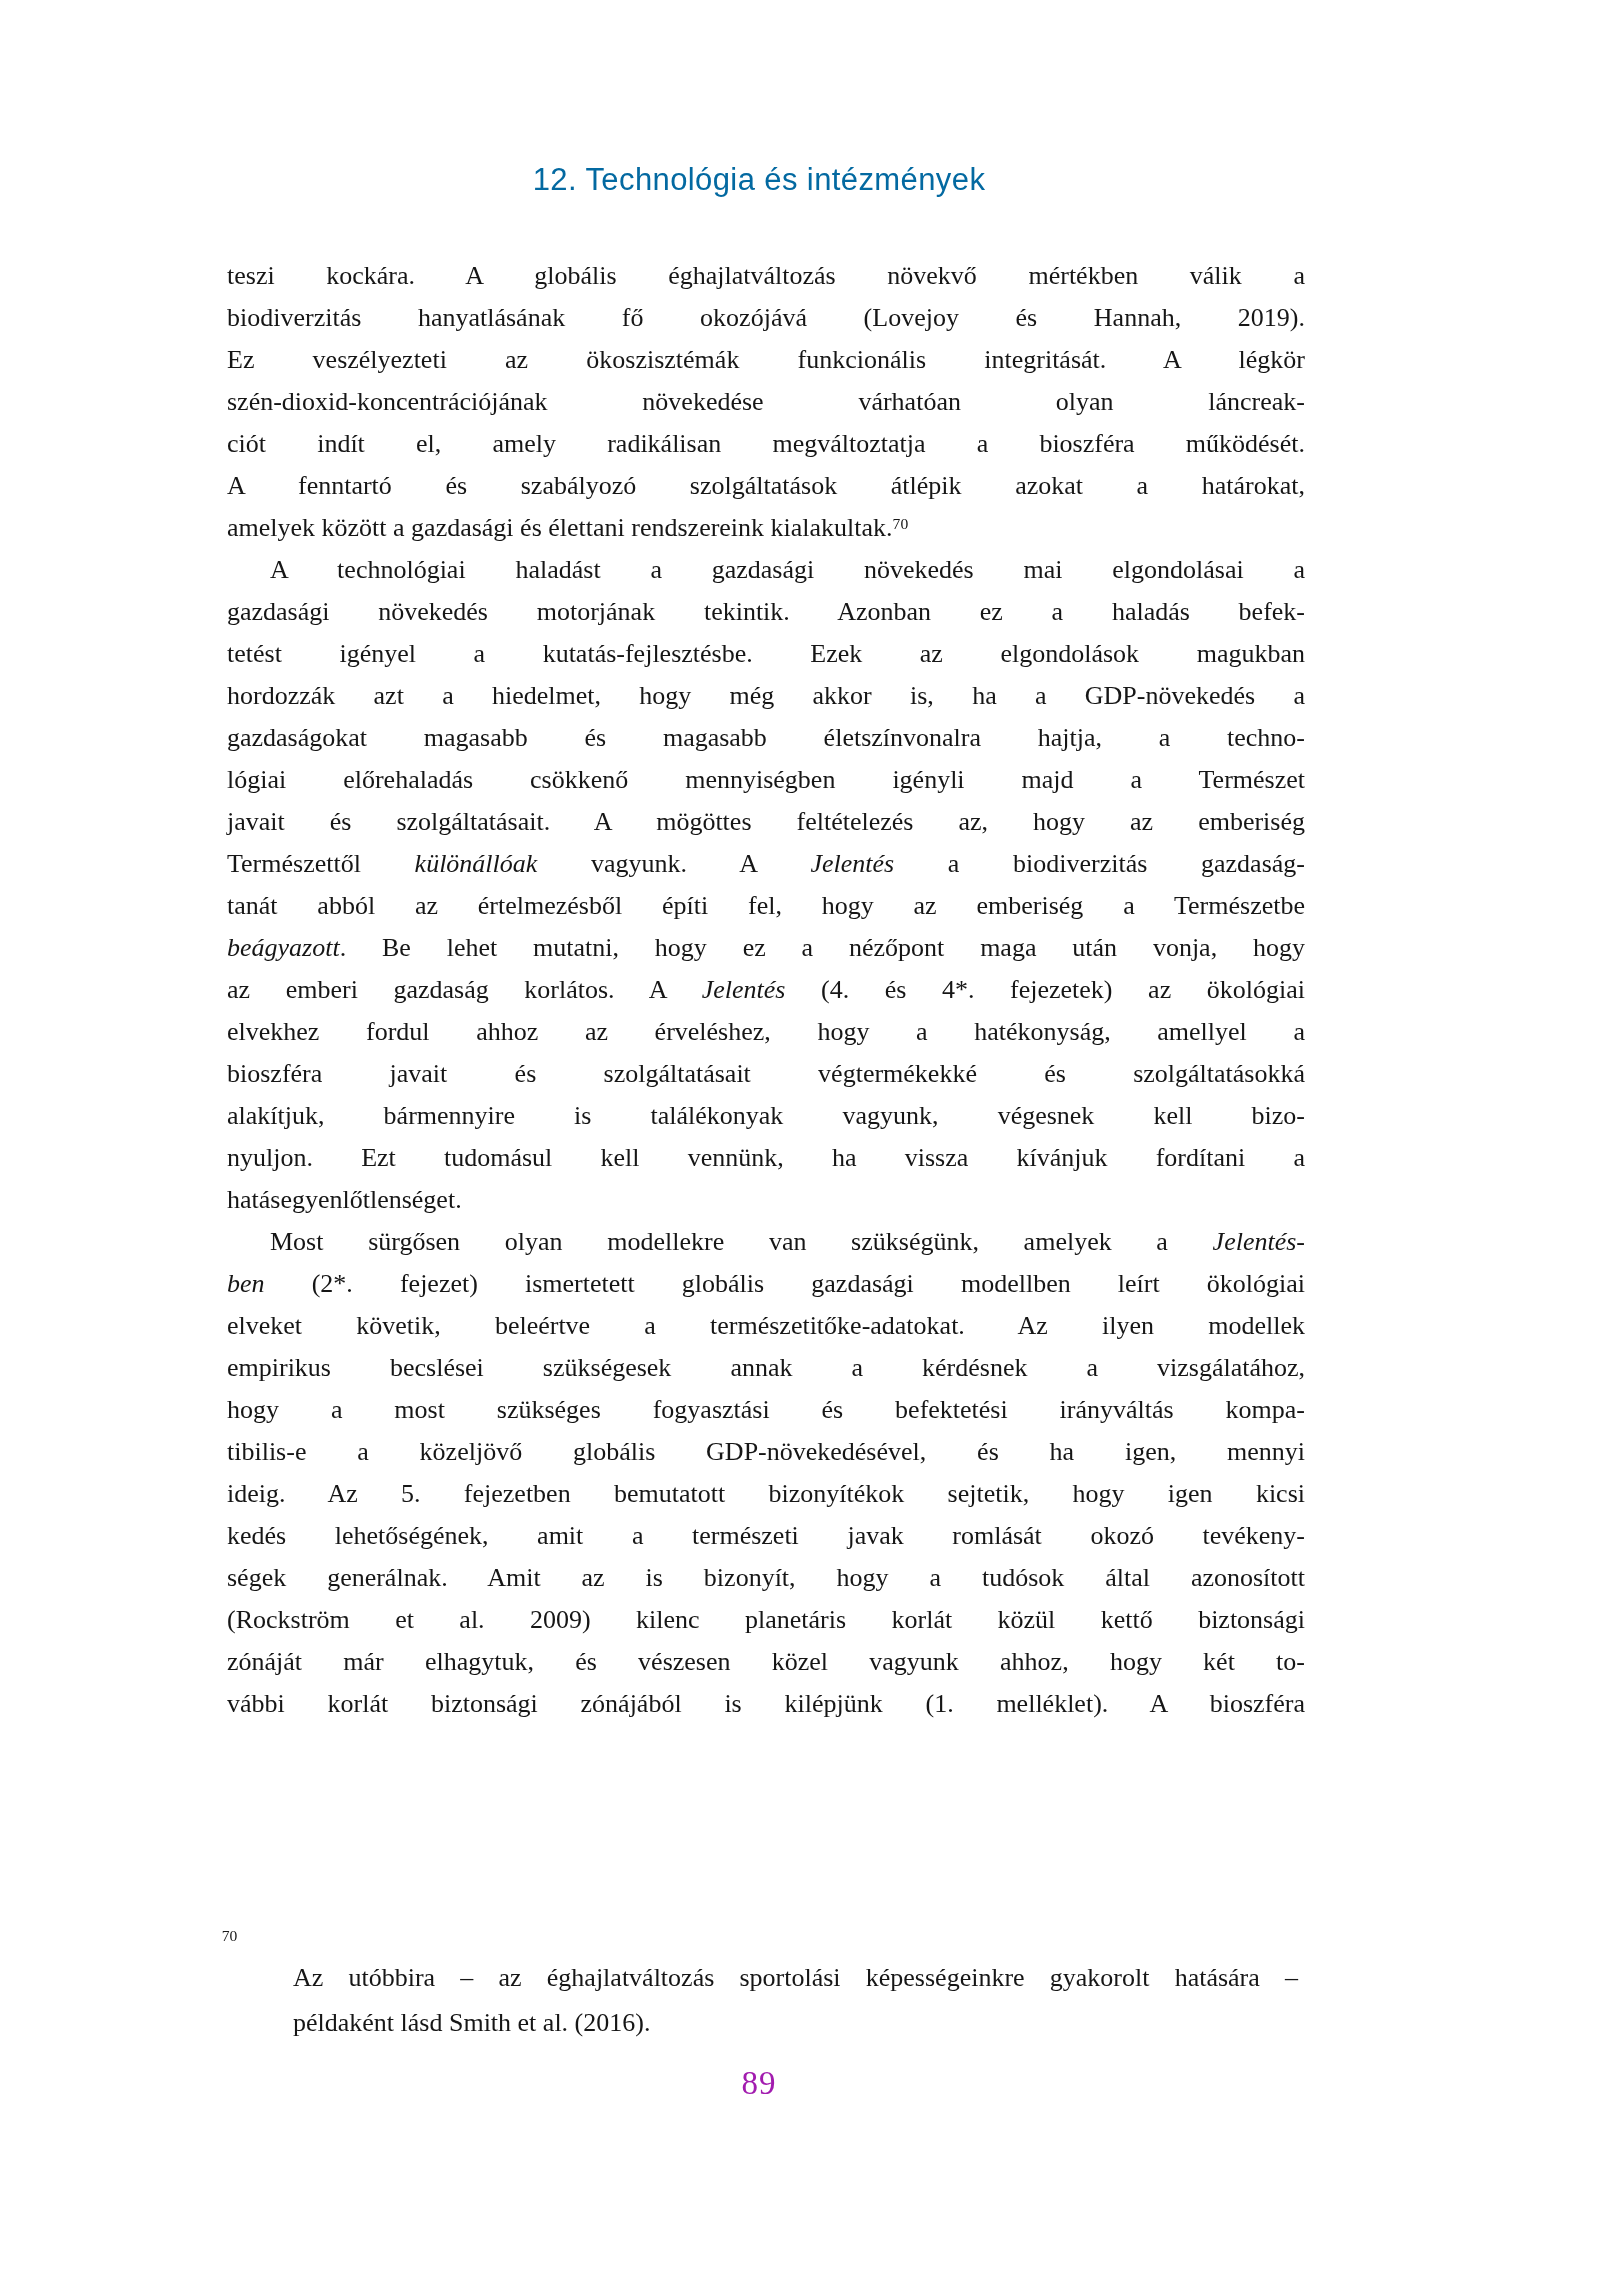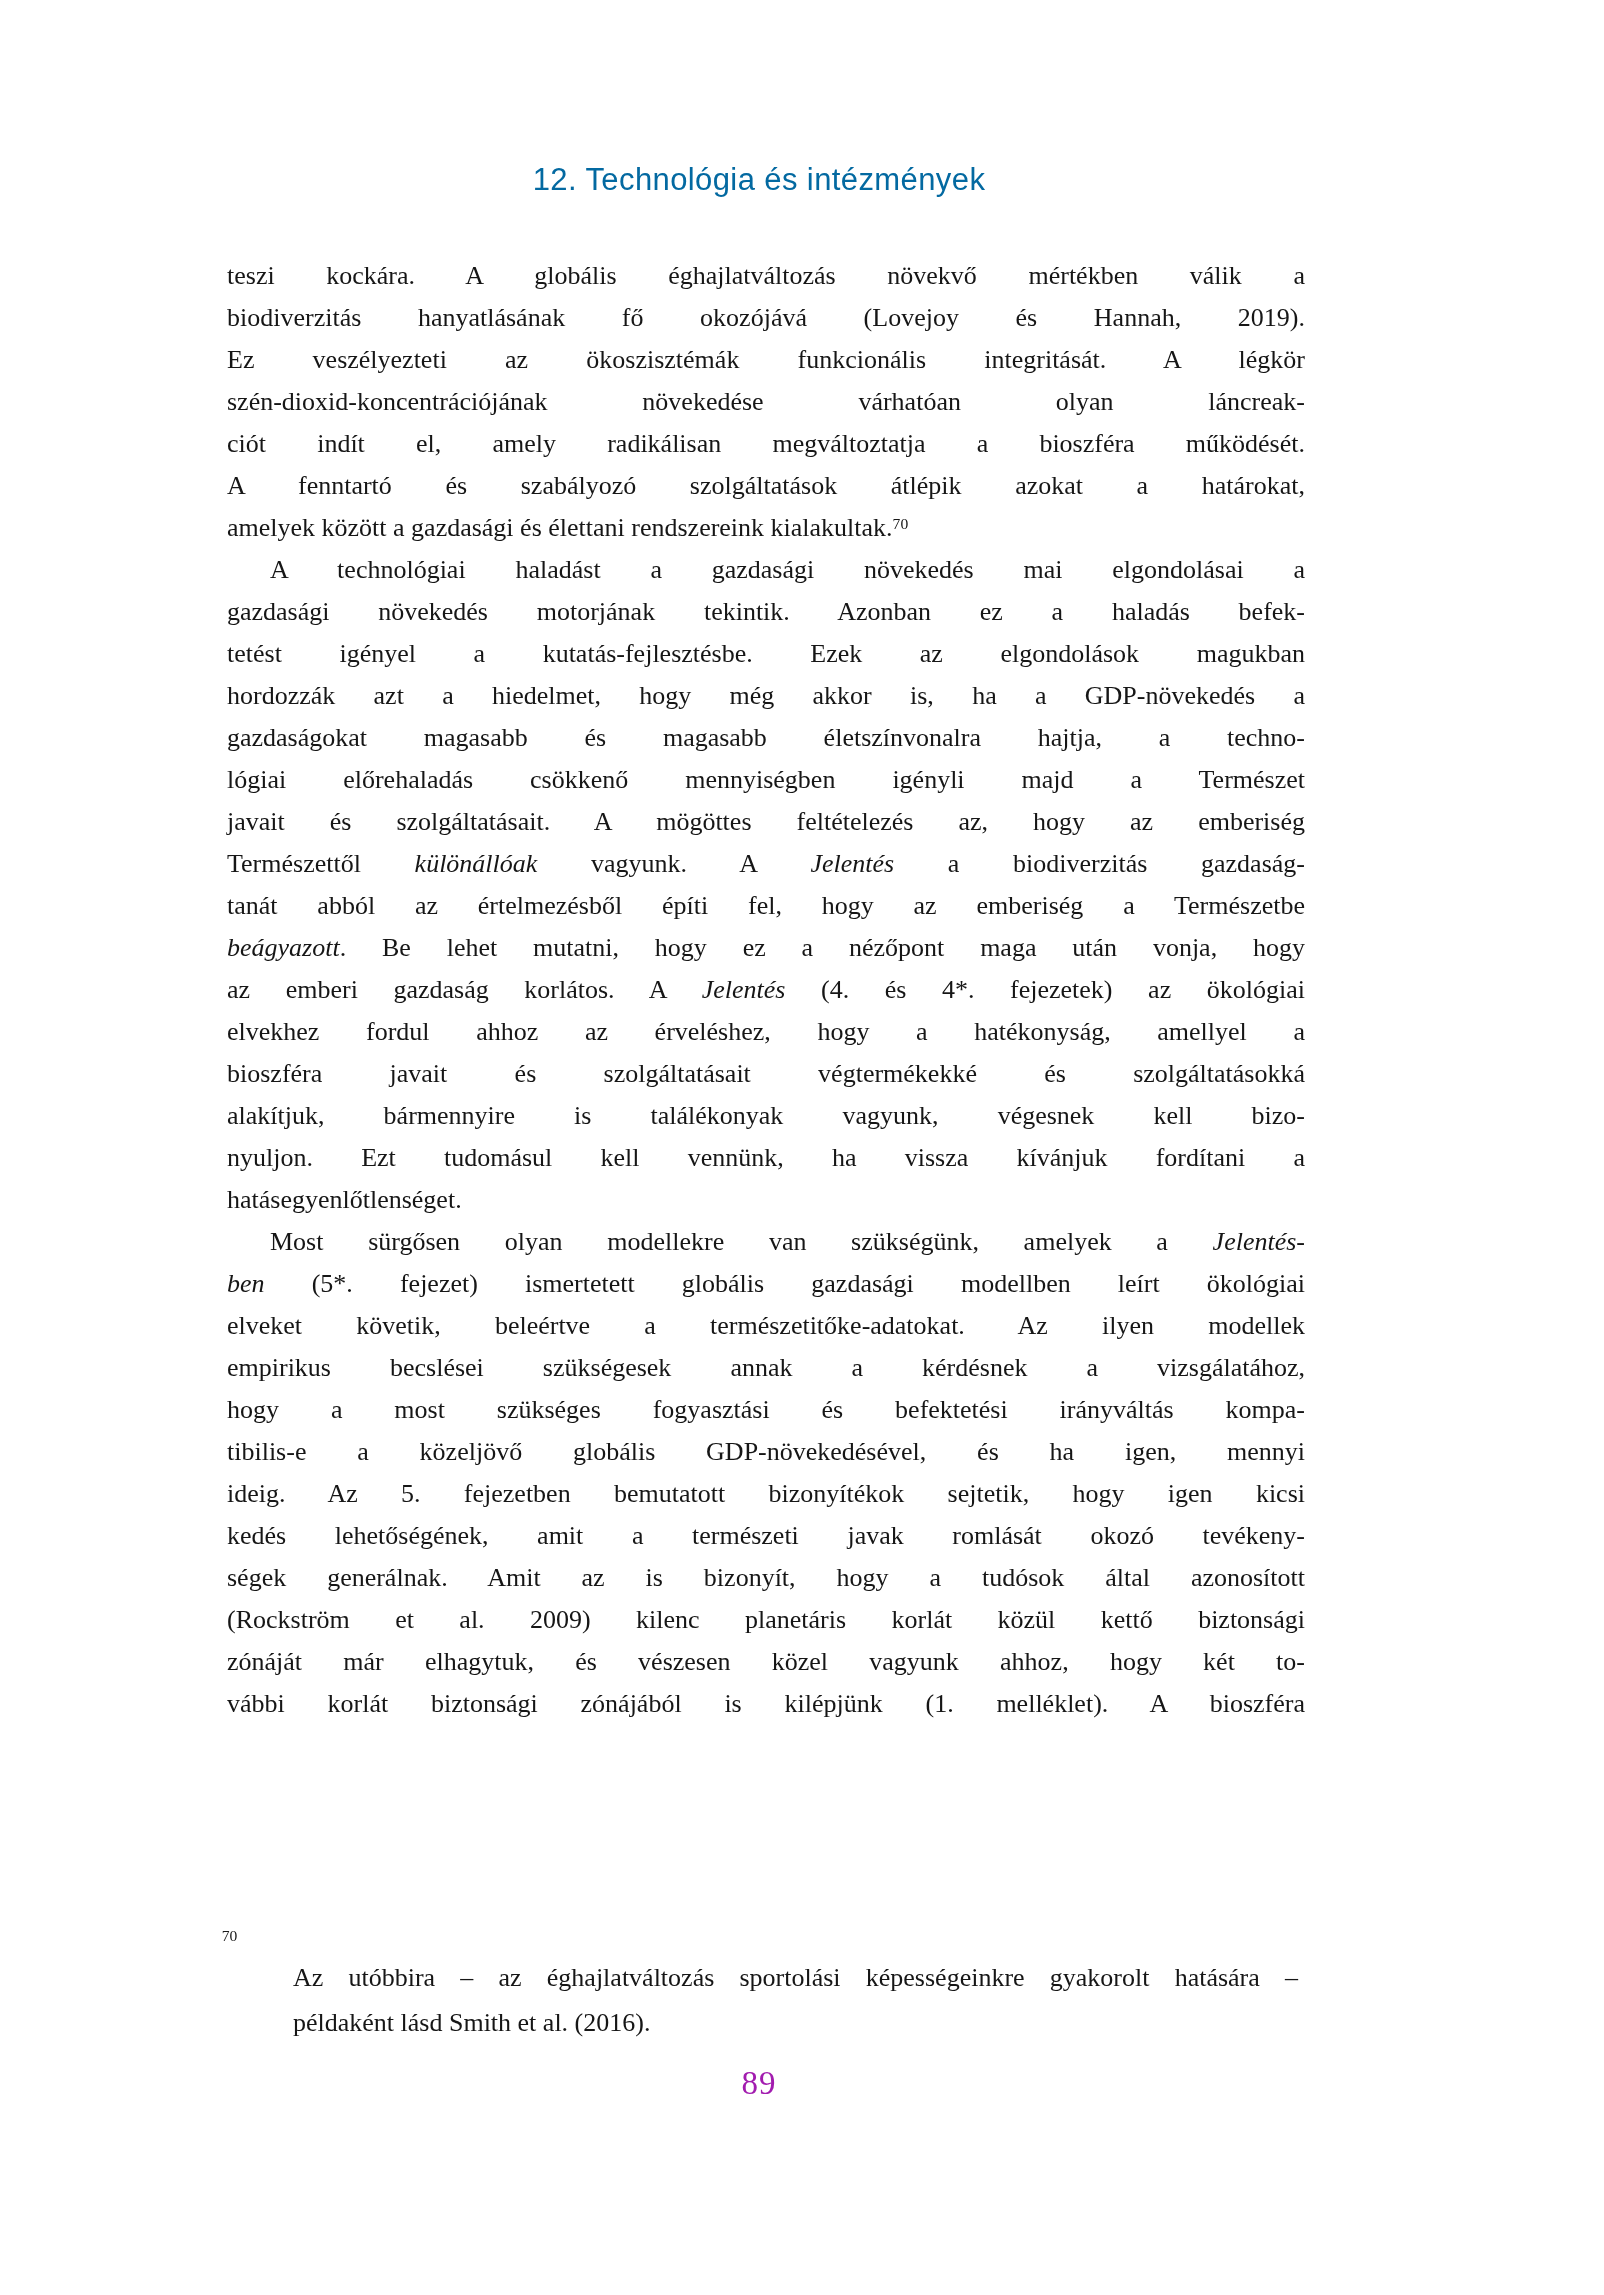--- a/index.html
+++ b/index.html
@@ -92,21 +92,21 @@
       <div class="line just"><span>Természettől </span><i>különállóak</i><span> vagyunk. A </span><i>Jelentés</i><span> a biodiverzitás gazdaság-</span></div>
       <div class="line just"><span>tanát abból az értelmezésből építi fel, hogy az emberiség a Természetbe</span></div>
       <div class="line just"><i>beágyazott</i><span>. Be lehet mutatni, hogy ez a nézőpont maga után vonja, hogy</span></div>
       <div class="line just"><span>az emberi gazdaság korlátos. A </span><i>Jelentés</i><span> (4. és 4*. fejezetek) az ökológiai</span></div>
       <div class="line just"><span>elvekhez fordul ahhoz az érveléshez, hogy a hatékonyság, amellyel a</span></div>
       <div class="line just"><span>bioszféra javait és szolgáltatásait végtermékekké és szolgáltatásokká</span></div>
       <div class="line just"><span>alakítjuk, bármennyire is találékonyak vagyunk, végesnek kell bizo-</span></div>
       <div class="line just"><span>nyuljon. Ezt tudomásul kell vennünk, ha vissza kívánjuk fordítani a</span></div>
       <div class="line"><span>hatásegyenlőtlenséget.</span></div>
       <div class="line just ind"><span>Most sürgősen olyan modellekre van szükségünk, amelyek a </span><i>Jelentés-</i></div>
-      <div class="line just"><i>ben</i><span> (5*. fejezet) ismertetett globális gazdasági modellben leírt ökológiai</span></div>
+      <div class="line just"><i>ben</i><span> (2*. fejezet) ismertetett globális gazdasági modellben leírt ökológiai</span></div>
       <div class="line just"><span>elveket követik, beleértve a természetitőke-adatokat. Az ilyen modellek</span></div>
       <div class="line just"><span>empirikus becslései szükségesek annak a kérdésnek a vizsgálatához,</span></div>
       <div class="line just"><span>hogy a most szükséges fogyasztási és befektetési irányváltás kompa-</span></div>
       <div class="line just"><span>tibilis-e a közeljövő globális GDP-növekedésével, és ha igen, mennyi</span></div>
       <div class="line just"><span>ideig. Az 5. fejezetben bemutatott bizonyítékok sejtetik, hogy igen kicsi</span></div>
       <div class="line just"><span>kedés lehetőségének, amit a természeti javak romlását okozó tevékeny-</span></div>
       <div class="line just"><span>ségek generálnak. Amit az is bizonyít, hogy a tudósok által azonosított</span></div>
       <div class="line just"><span>(Rockström et al. 2009) kilenc planetáris korlát közül kettő biztonsági</span></div>
       <div class="line just"><span>zónáját már elhagytuk, és vészesen közel vagyunk ahhoz, hogy két to-</span></div>
       <div class="line just"><span>vábbi korlát biztonsági zónájából is kilépjünk (1. melléklet). A bioszféra</span></div>

